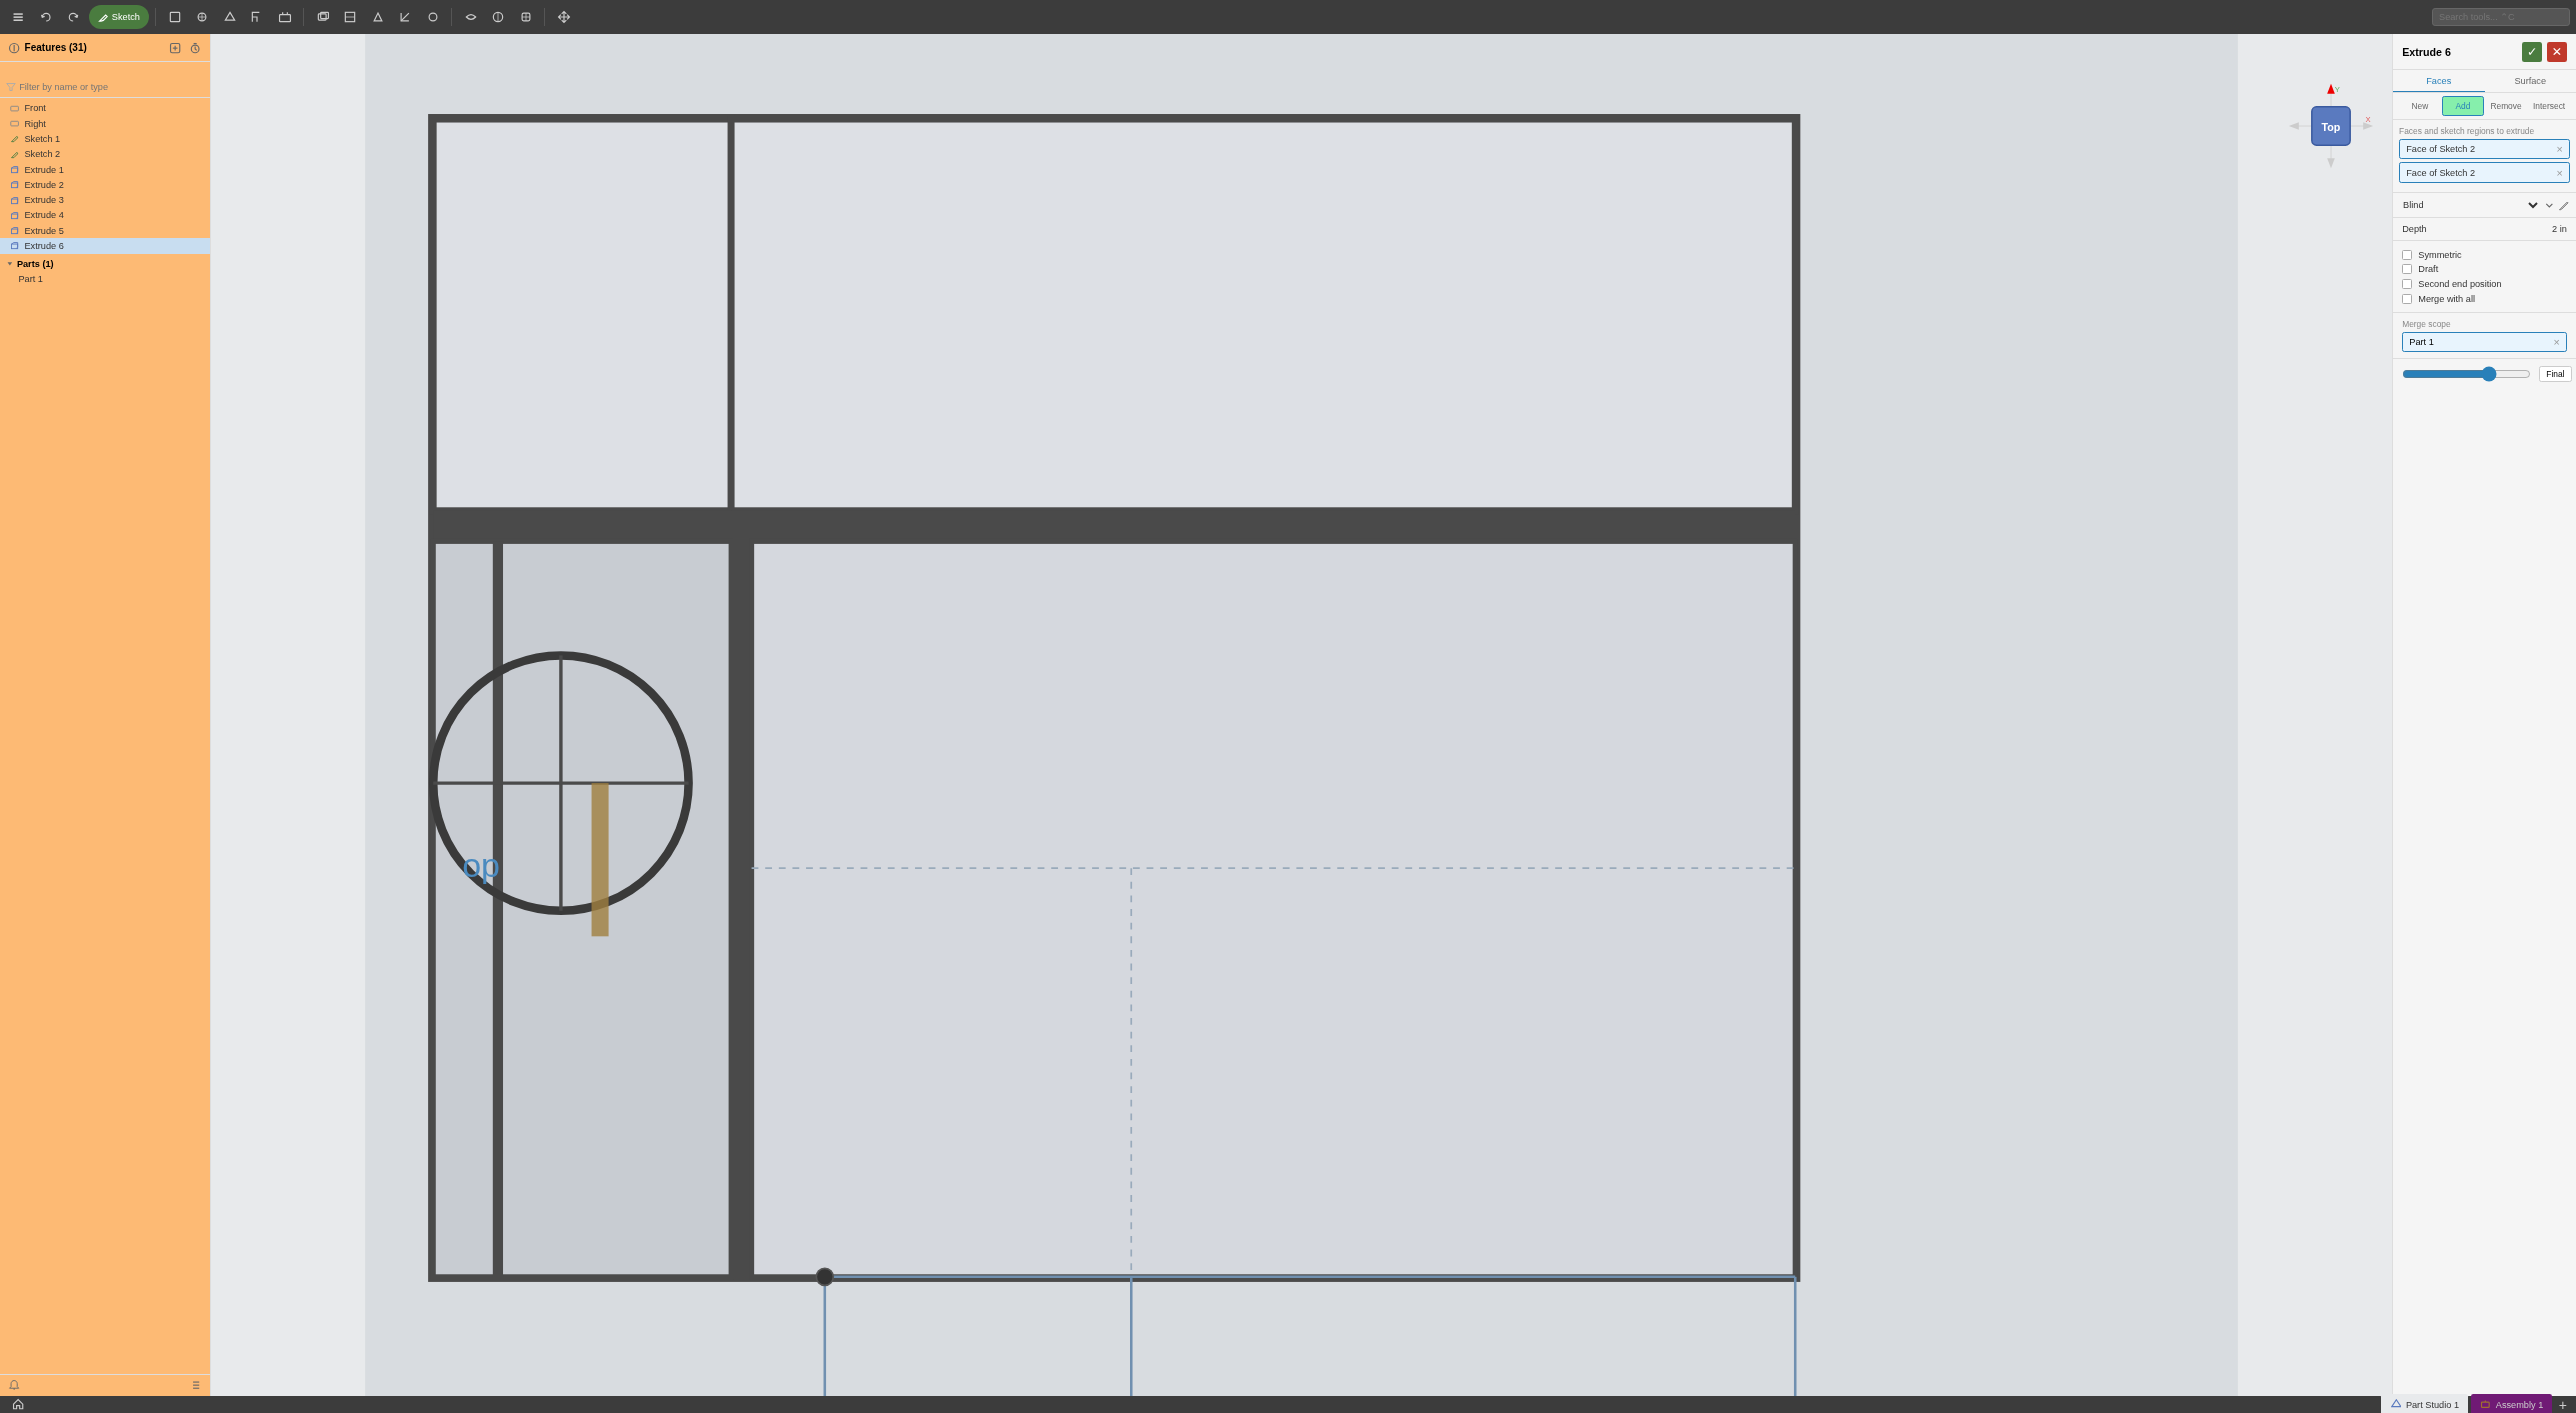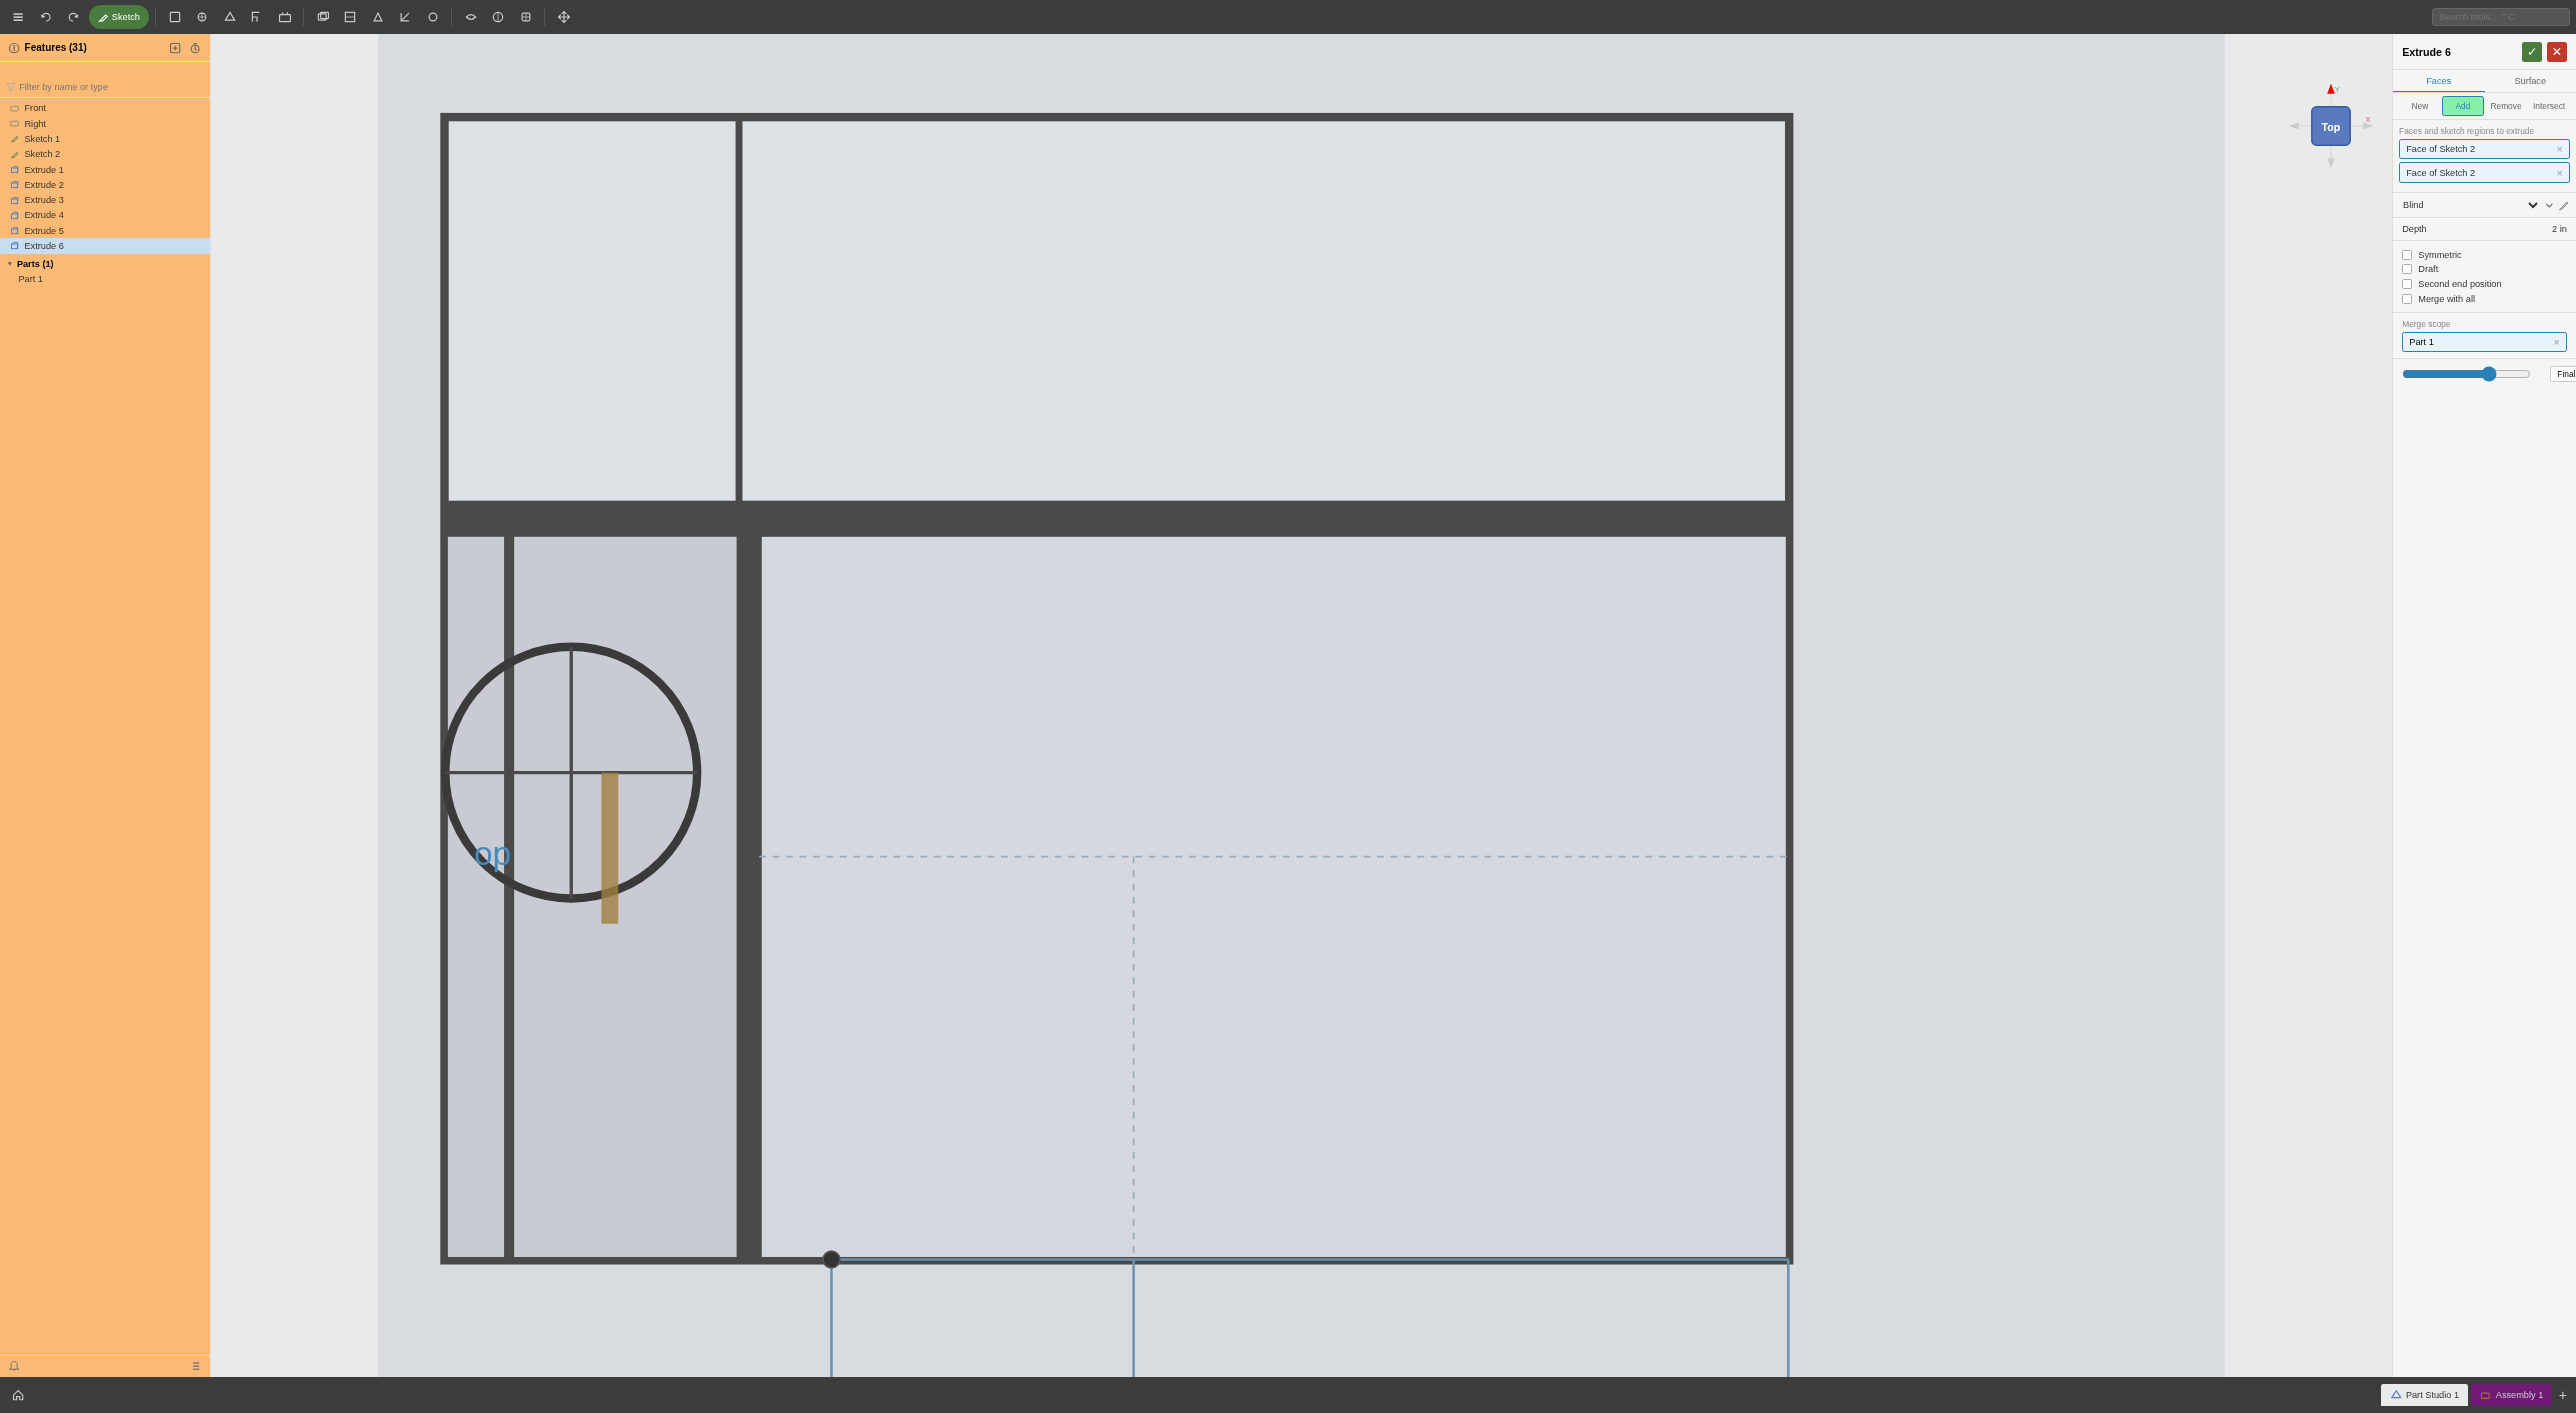--- a/index.html
+++ b/index.html
@@ -334,21 +334,21 @@
       display: flex;
       align-items: center;
       justify-content: space-between;
       font-size: 9.2px;
     }
 
     .slider-row {
       padding: 6.1px 9.2px;
       display: flex;
       align-items: flex-end;
-      gap: 19px;
+      gap: 8px;
       border-top: 0.8px solid #ddd;
     }
     .final-btn {
       background: white;
       border: 0.8px solid #ccc;
       border-radius: 2.3px;
       padding: 2.3px 6.1px;
       font-size: 8.4px;
       cursor: pointer;
     }
@@ -365,21 +365,21 @@
       align-items: center;
       justify-content: center;
     }
     input[type=range] {
       flex: 1;
       accent-color: #2980b9;
     }
 
     
     #bottom-tabs {
-      height: 36px;
+      height: 17px;
       background: #3c3c3c;
       display: flex;
       align-items: center;
       padding: 0 6.1px;
       gap: 3.1px;
       flex-shrink: 0;
     }
     .bottom-tab {
       height: 21.5px;
       padding: 0 9.2px;

